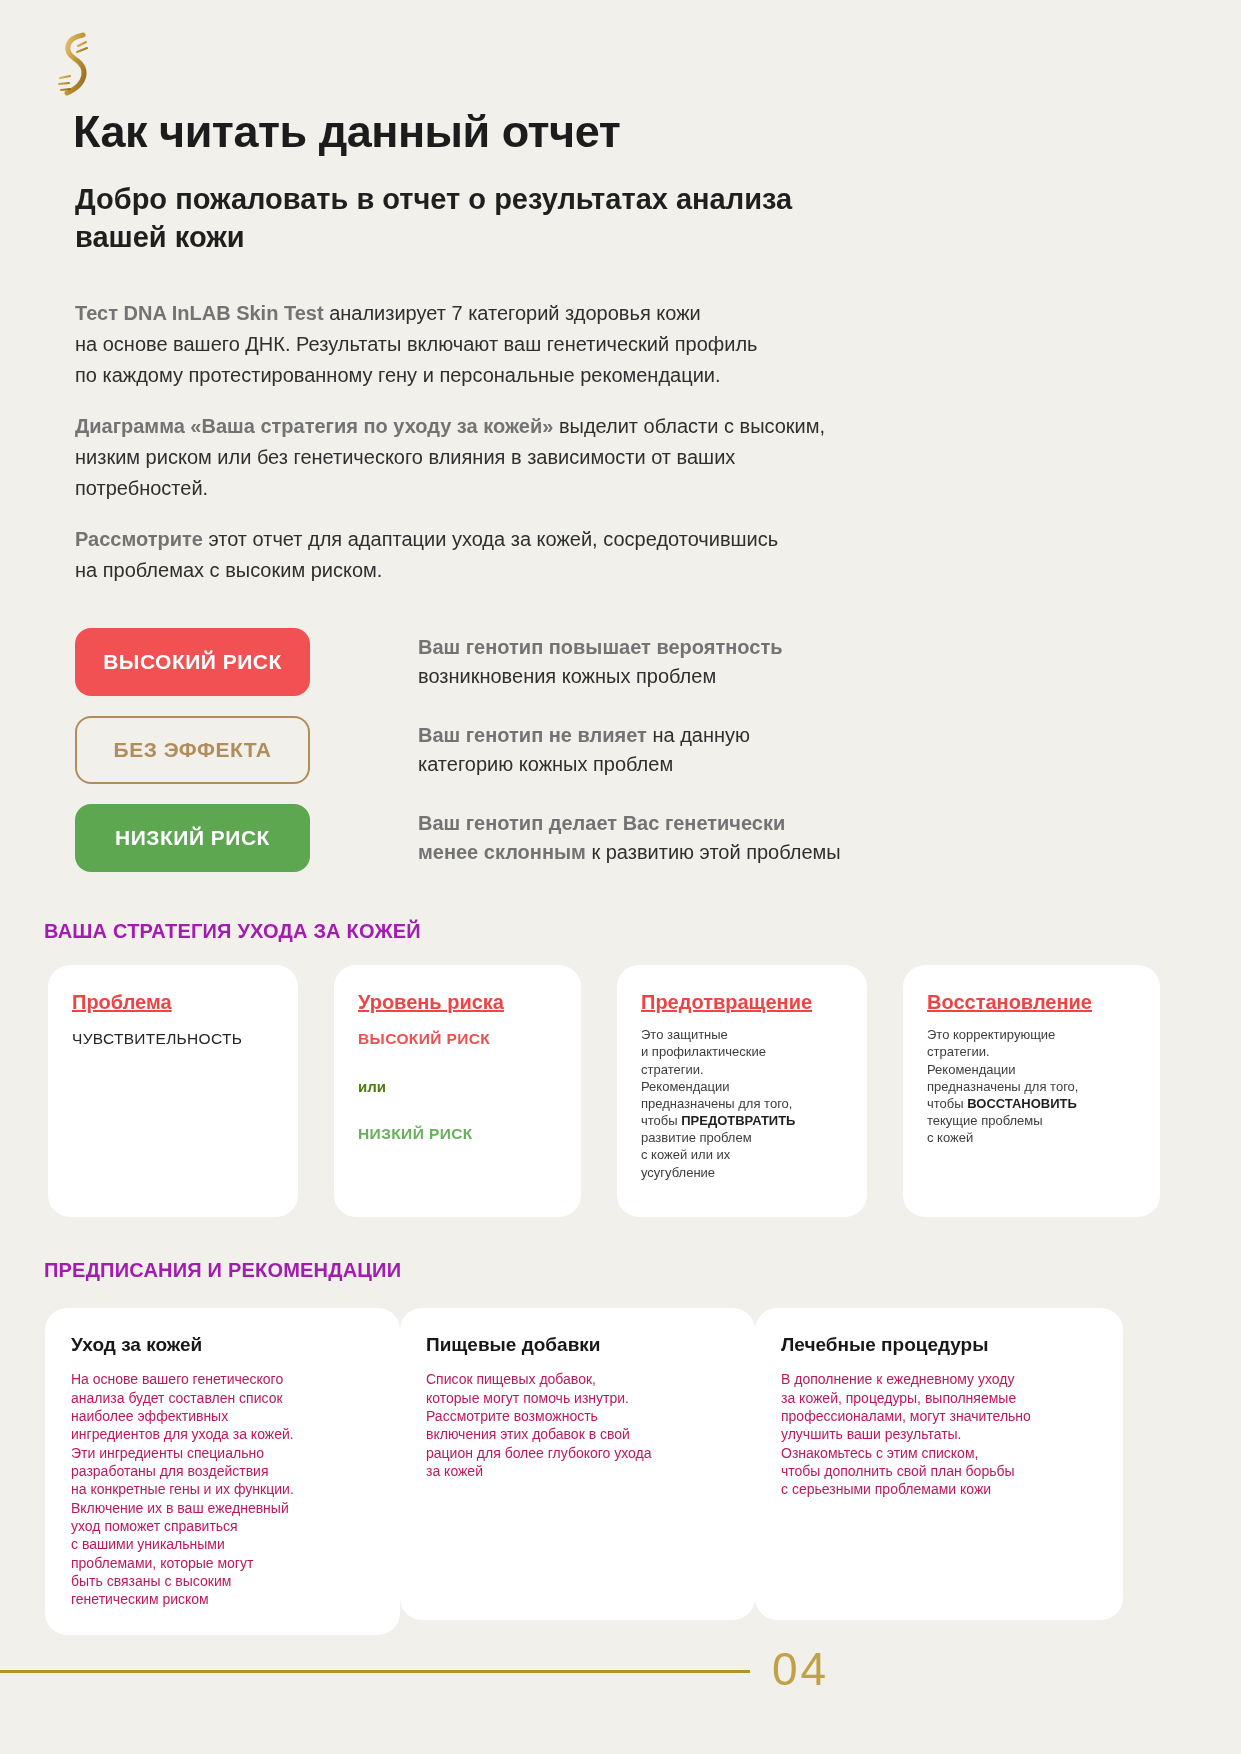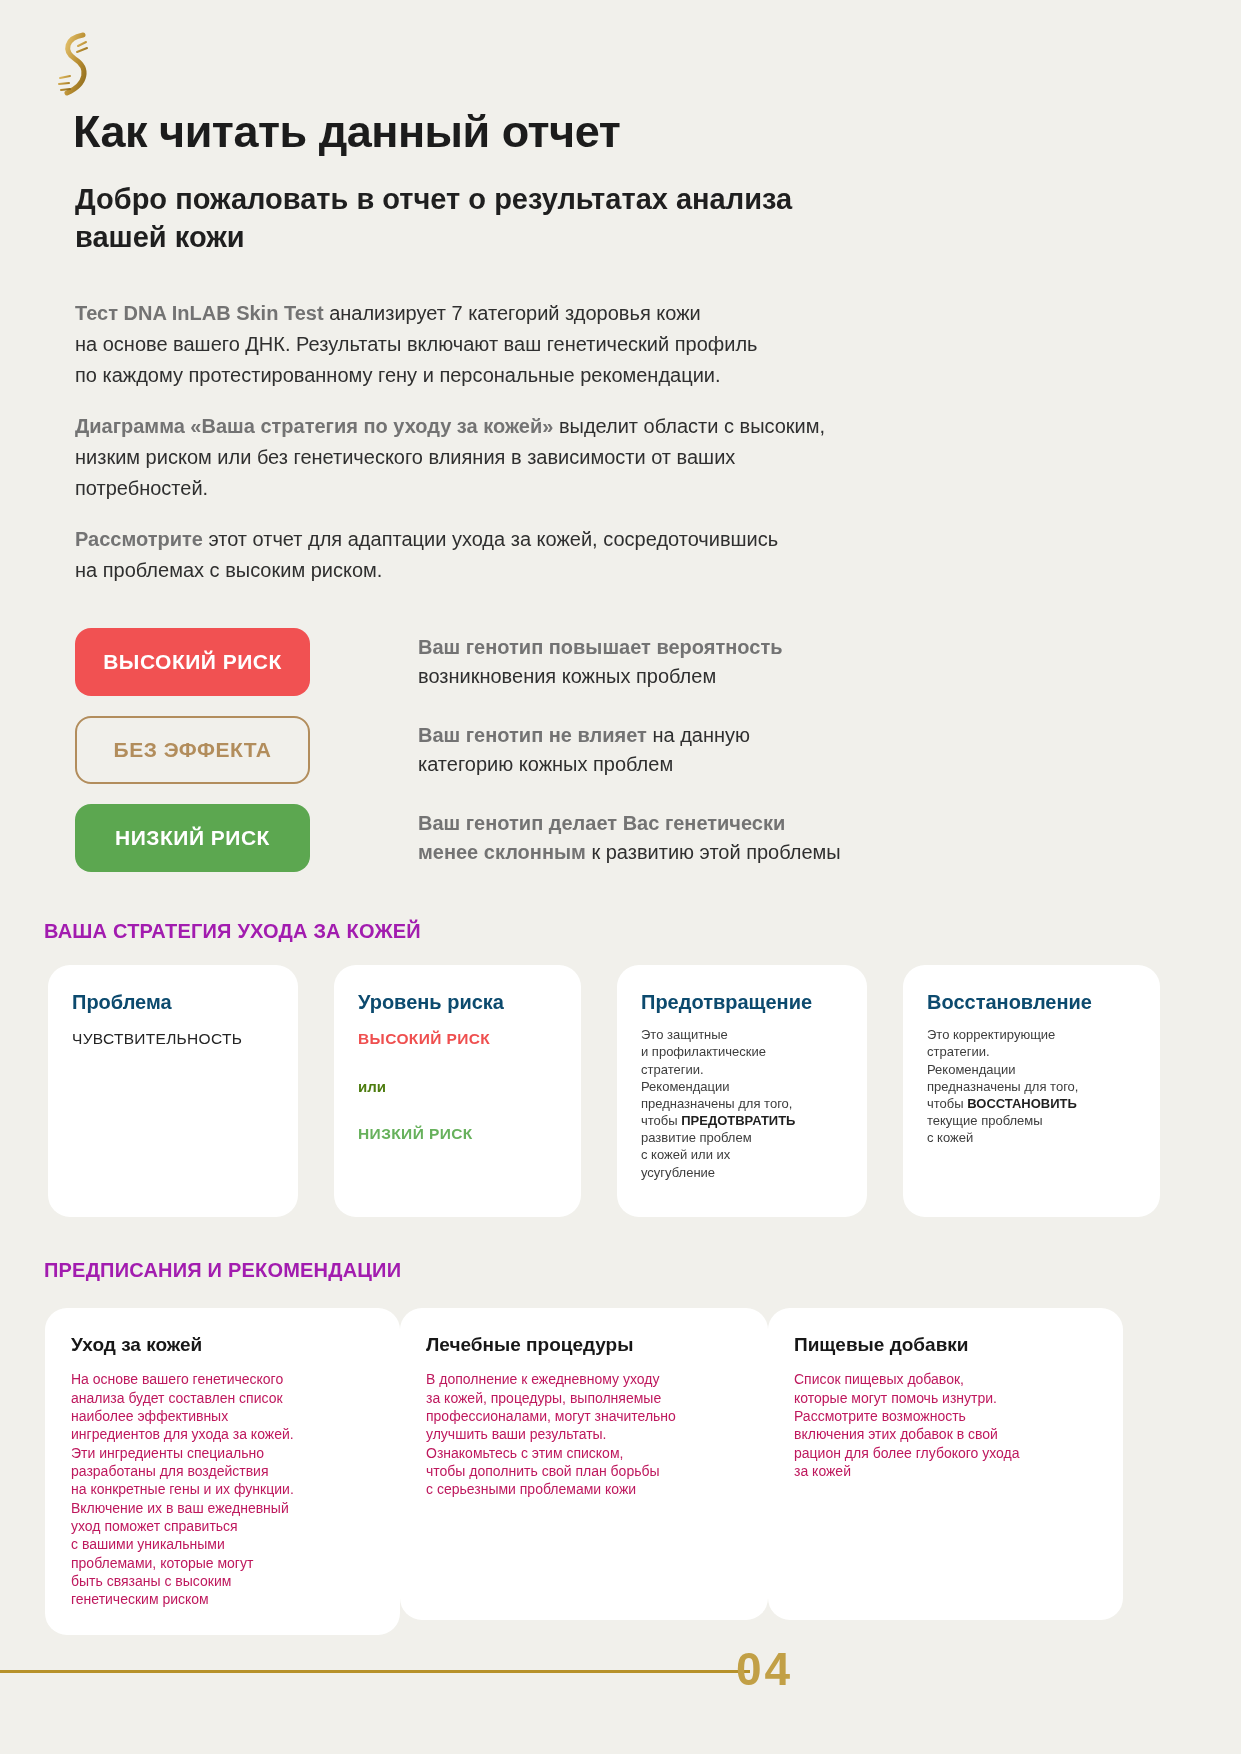--- a/index.html
+++ b/index.html
@@ -61,21 +61,21 @@
   .cards { display:flex; align-items:flex-start; }
   .card {
     background:var(--card,#FFFFFF);
     border-radius:22px;
     padding:26px 24px;
   }
   .strategy-cards { margin:22px 0 0 48px; gap:36px; }
   .strategy-cards .card { width:250px; min-height:252px; }
   .strategy-cards .card-risk { width:247px; }
   .strategy-cards .card-restoration { width:257px; }
-  .card-title { font-size:20px; font-weight:700; color:#0c4a6e; }
+  .card-title { font-size:20px; font-weight:700; color:#ef4444;text-decoration:underline; }
   .problem-value { margin-top:16px; font-size:15.5px; letter-spacing:0.3px; color:#232323; }
   .risk-label { margin-top:16px; font-size:15.5px; font-weight:700; letter-spacing:0.4px; }
   .risk-label.low { margin-top:30px; }
   .risk-or { margin-top:30px; font-size:15px; font-weight:700; color:#4d7c0f; }
   .text-high { color:var(--high-risk-text,#EF4F4F); }
   .text-low  { color:var(--low-risk-text,#67B15C); }
   .card-body-sm { margin-top:12px; font-size:13px; line-height:1.32; color:#3d3d3d; }
   .card-body-sm b { font-weight:700; color:#1f1f1f; }
 
   .rec-cards { margin:26px 0 0 45px; }
@@ -83,22 +83,22 @@
   .rec-cards .card-wide { width:368px; }
   .rec-title { font-size:19px; font-weight:700; color:#171717; }
   .rec-body { margin-top:14px; font-size:14px; line-height:1.31; color:#be185d; }
 
   .footer-line {
     position:absolute; left:0; top:1670px;
     width:750px; height:3px;
     background:var(--gold-line,#B6912A);
   }
   .page-number {
-    position:absolute; left:736px; top:1642px;
-    font-size:46px; font-weight:700; letter-spacing:3px;
+    position:absolute; left:772px; top:1642px;
+    font-size:46px; font-weight:400; letter-spacing:3px;
     color:var(--page-number,#C2A046);
   }
 </style>
 </head>
 <body>
 
 <div class="page">
 
   <div class="logo">
     <svg width="48" height="66" viewBox="0 0 48 66" xmlns="http://www.w3.org/2000/svg">
@@ -208,39 +208,39 @@
 разработаны для воздействия
 на конкретные гены и их функции.
 Включение их в ваш ежедневный
 уход поможет справиться
 с вашими уникальными
 проблемами, которые могут
 быть связаны с высоким
 генетическим риском</div>
     </div>
 
+    <div class="card">
+      <div class="rec-title">Пищевые добавки</div>
+      <div class="rec-body pre">Список пищевых добавок,
+которые могут помочь изнутри.
+Рассмотрите возможность
+включения этих добавок в свой
+рацион для более глубокого ухода
+за кожей</div>
+    </div>
+
     <div class="card card-wide">
       <div class="rec-title">Лечебные процедуры</div>
       <div class="rec-body pre">В дополнение к ежедневному уходу
 за кожей, процедуры, выполняемые
 профессионалами, могут значительно
 улучшить ваши результаты.
 Ознакомьтесь с этим списком,
 чтобы дополнить свой план борьбы
 с серьезными проблемами кожи</div>
     </div>
 
-    <div class="card">
-      <div class="rec-title">Пищевые добавки</div>
-      <div class="rec-body pre">Список пищевых добавок,
-которые могут помочь изнутри.
-Рассмотрите возможность
-включения этих добавок в свой
-рацион для более глубокого ухода
-за кожей</div>
-    </div>
-
   </div>
 
   <div class="footer-line"></div>
   <div class="page-number">04</div>
 
 </div>
 
 </body></html>

